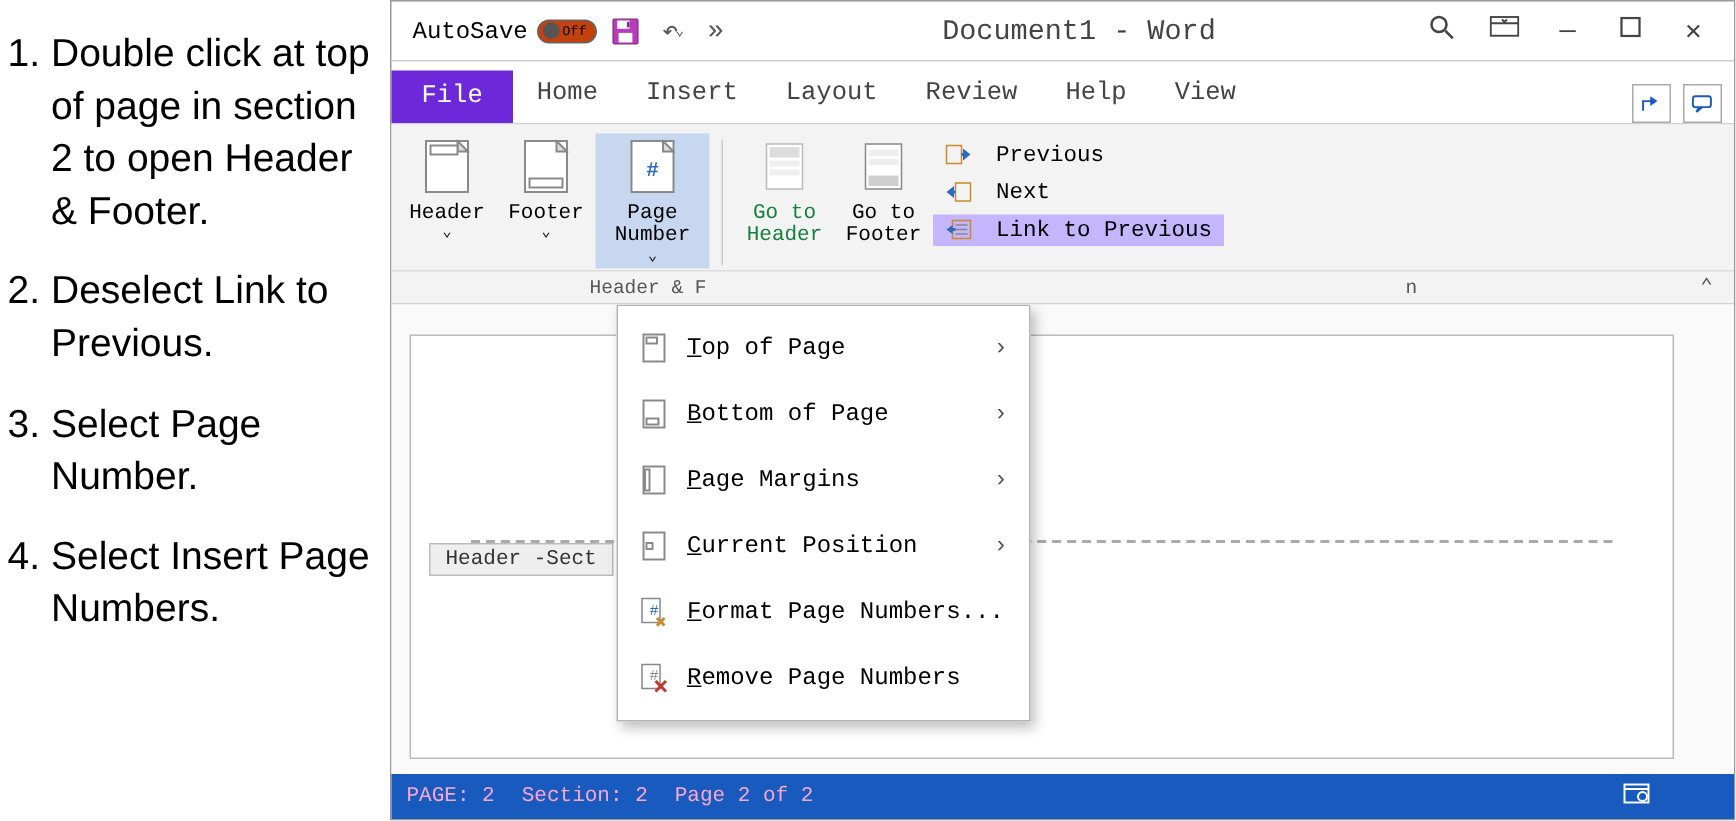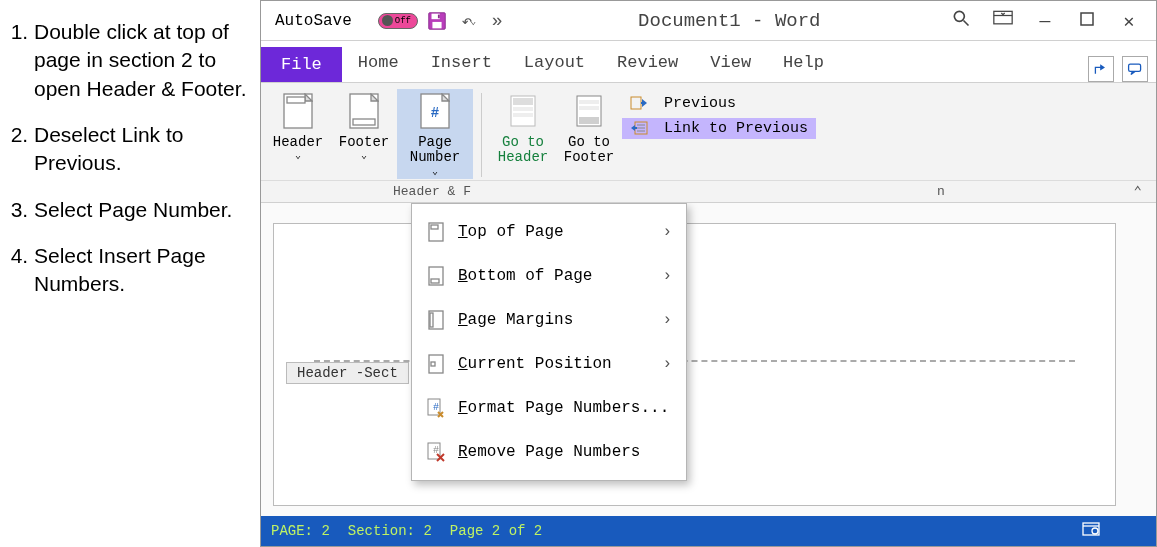--- a/index.html
+++ b/index.html
@@ -10,21 +10,21 @@
       width: 1157px;
       height: 547px;
       display: flex;
       overflow: hidden;
       color: #000;
     }
     
     .left {
       width: 260px;
       padding: 18px 6px 0 8px;
-      font-size: 21px;
+      font-size: 26px;
       line-height: 1.35;
     }
     .left ol { padding-left: 26px; }
     .left li { margin-bottom: 18px; }
     
     .word {
       flex: 1;
       border: 1px solid #999;
       background: #fff;
       display: flex;
@@ -47,25 +47,24 @@
       font-size: 16px;
       margin-left: 6px;
     }
     .switch {
       display: inline-flex;
       align-items: center;
       width: 40px;
       height: 16px;
       border: 1px solid #666;
       border-radius: 10px;
-      background: #ec4899;
+      background: #c2410c;
       padding: 0 3px;
       font-size: 10px;
       gap: 2px;
-      margin-left: 20px;
     }
     .switch .knob {
       width: 11px; height: 11px; border-radius: 50%; background:#555;
     }
     .qat-icon { width: 26px; height: 26px; display:flex; align-items:center; justify-content:center; }
     .save-icon svg { display:block; }
     .undo-arrow { font-size:18px; color:#555; }
     .undo-drop { font-size:10px; color:#555; margin-left:-2px; }
     .overflow-dots { font-size:18px; color:#555; letter-spacing:2px; padding:0 4px;}
     .doc-title {
@@ -210,21 +209,21 @@
       padding:0 14px;
       font-size:16px;
     }
     .menu-icon { width:20px; height:22px; display:flex; align-items:center; justify-content:center; flex-shrink:0;}
     .menu-arrow { margin-left:auto; color:#555; font-size:16px;}
     .accel { text-decoration:underline; }
     
     .status {
       height:30px;
       background:#185abd;
-      color:#bef264;
+      color:#f9a8d4;
       display:flex;
       align-items:center;
       font-size:14px;
       padding:0 10px;
       gap:14px;
     }
     .status .sp { margin-right:4px;}
     .status .right { margin-left:auto; display:flex; align-items:center; gap:12px;flex-direction:column;}
     .view-btn { width:26px; height:22px; display:flex; align-items:center; justify-content:center;}
     .view-btn.active { background:#fff2; border:1px solid #fff6;}
@@ -294,22 +293,22 @@
       <span class="winicon">✕</span>
     </div>
   </div>
 
   <div class="tabs">
     <div class="tab file">File</div>
     <div class="tab">Home</div>
     <div class="tab">Insert</div>
     <div class="tab">Layout</div>
     <div class="tab">Review</div>
+    <div class="tab">Help</div>
     <div class="tab">View</div>
-    <div class="tab">Help</div>
     <div class="tabs-right">
       <div class="box">
         <svg width="16" height="14" viewBox="0 0 20 16" fill="none" stroke="#185abd" stroke-width="1.6">
             <path d="M3 14 v-8 h8"></path>
             <path d="M9 2 l6 4 -6 4 z" fill="#185abd" stroke="none"></path>
           </svg>
       </div>
       <div class="box">
         <svg width="16" height="14" viewBox="0 0 20 16" fill="none" stroke="#185abd" stroke-width="1.6">
             <rect x="2" y="2" width="15" height="9" rx="2"></rect>
@@ -385,20 +384,29 @@
     <div class="nav-col">
       <div class="nav-item">
         <span class="nav-icon">
           <svg width="18" height="14" viewBox="0 0 18 14">
               <rect x="1" y="1" width="10" height="12" fill="none" stroke="#c98b2c"></rect>
               <path d="M17 7 l-5 -4 v3 h-1 v2 h1 v3 z" fill="#2a6ac3"></path>
             </svg>
         </span>
         <span>Previous</span>
       </div>
+      <div class="nav-item">
+        <span class="nav-icon">
+          <svg width="18" height="14" viewBox="0 0 18 14">
+              <rect x="7" y="1" width="10" height="12" fill="none" stroke="#c98b2c"></rect>
+              <path d="M1 7 l5 -4 v3 h1 v2 h-1 v3 z" fill="#2a6ac3"></path>
+            </svg>
+        </span>
+        <span>Next</span>
+      </div>
       <div class="nav-item sel">
         <span class="nav-icon">
           <svg width="18" height="14" viewBox="0 0 18 14">
               <rect x="5" y="1" width="12" height="12" fill="none" stroke="#c98b2c"></rect>
               <path d="M1 7 l4 -3 v2 h2 v2 h-2 v2 z" fill="#2a6ac3"></path>
               <line x1="7" y1="4" x2="15" y2="4" stroke="#888"></line>
               <line x1="7" y1="7" x2="15" y2="7" stroke="#888"></line>
               <line x1="7" y1="10" x2="15" y2="10" stroke="#888"></line>
             </svg>
         </span>

